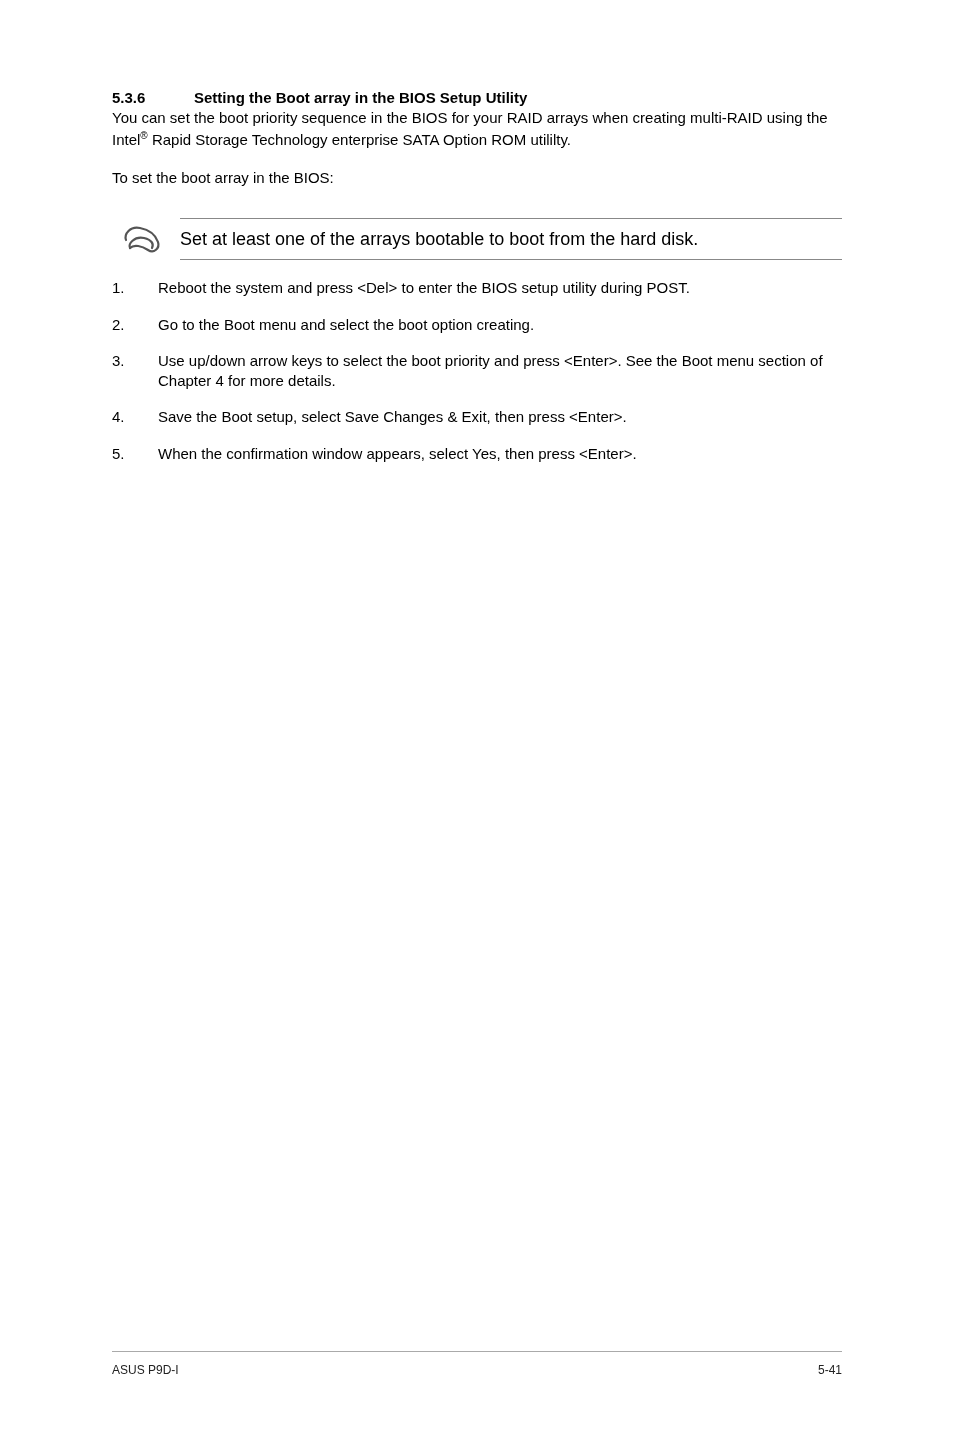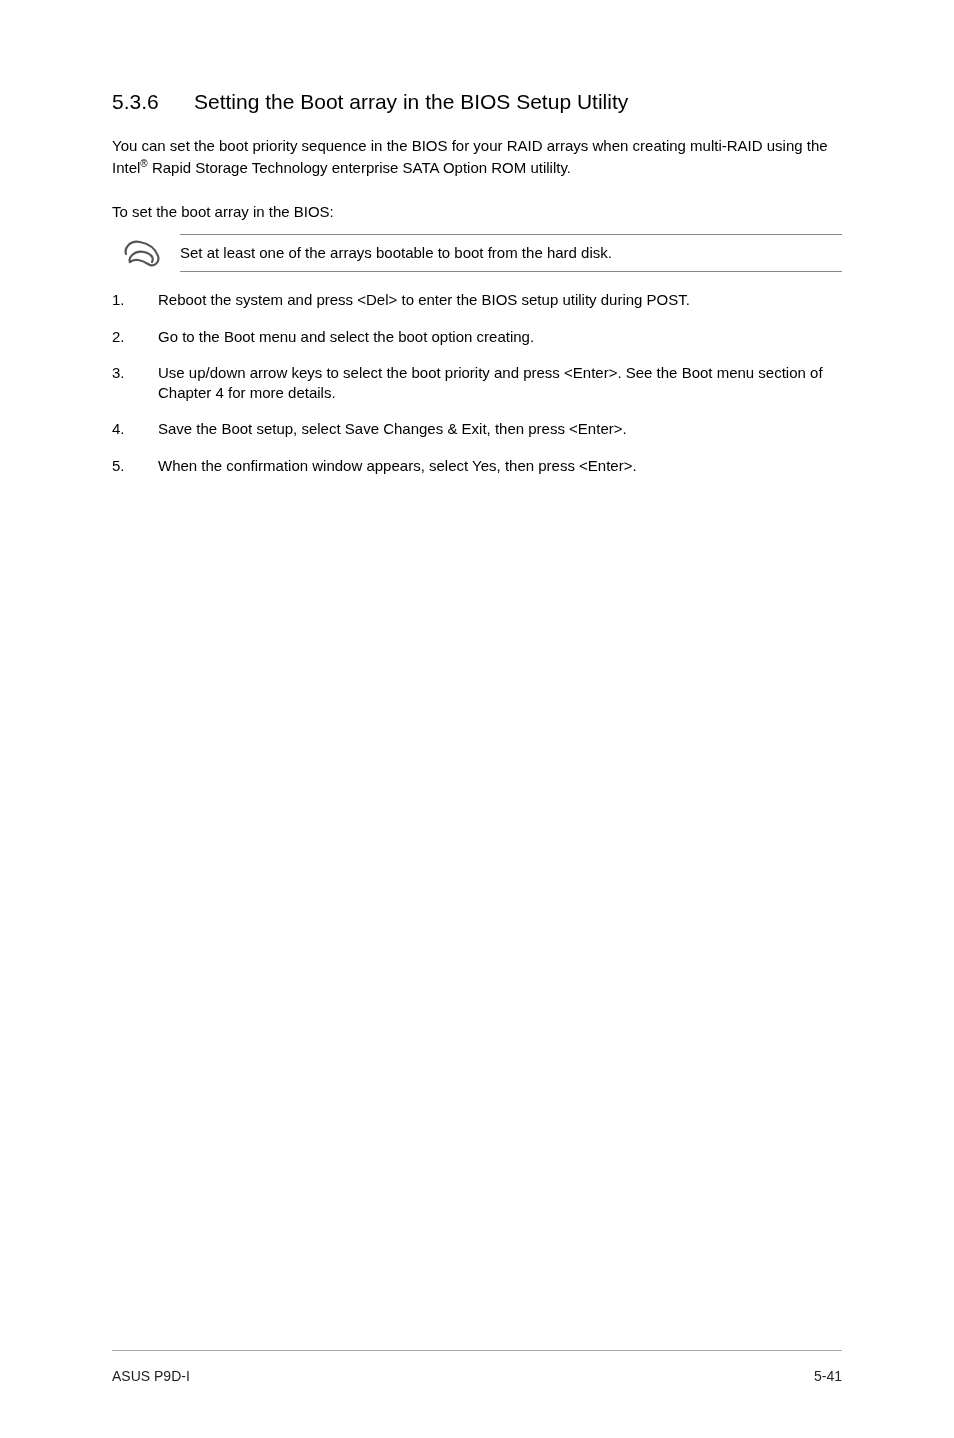--- a/index.html
+++ b/index.html
@@ -7,74 +7,74 @@
   body {
     font-family: Arial, Helvetica, sans-serif;
     color: #000;
     background: #fff;
     padding: 88px 112px 60px 112px;
     position: relative;
     font-size: 15px;
     line-height: 1.35;
   }
   .heading {
-    font-size: 21px;
-    font-weight: normal;
-    margin-bottom: 20px;
+    font-size: 15px;
+    font-weight: bold;
+    margin-bottom: 0;
   }
   .heading .num { display: inline-block; width: 82px; }
-  .intro { margin-bottom: 24px; }
+  .intro { margin-bottom: 18px; }
   .sup { font-size: 10px; vertical-align: super; }
-  .to-set { margin-bottom: 12px; }
+  .to-set { margin-bottom: 30px; }
   .note-block {
     display: flex;
     align-items: center;
     gap: 18px;
     margin-left: 8px;
     margin-bottom: 18px;
   }
   .note-icon {
     flex: 0 0 42px;
     height: 34px;
     display: flex;
     align-items: center;
     justify-content: center;
   }
   .note-text-wrap {
     flex: 1;
     border-top: 1px solid #888;
     border-bottom: 1px solid #888;
     padding: 8px 0;
-    font-size: 15px;
+    font-size: 18px;
   }
   ol.steps {
     list-style: none;
     padding: 0;
   }
   ol.steps li {
     display: flex;
     margin-bottom: 16px;
   }
   ol.steps .n {
     flex: 0 0 46px;
   }
   ol.steps .t {
     flex: 1;
   }
   .bold { font-weight: normal; }
   .footer {
     position: absolute;
     left: 112px;
     right: 112px;
-    bottom: 52px;
+    bottom: 60px;
     border-top: 1px solid #aaa;
-    padding-top: 16px;
+    padding-top: 10px;
     display: flex;
     justify-content: space-between;
-    font-size: 14px;
+    font-size: 12px;
     color: #222;
   }
 </style>
 </head>
 <body>
 
 <div class="heading">
   <span class="num">5.3.6</span><span>Setting the Boot array in the BIOS Setup Utility</span>
 </div>
 

